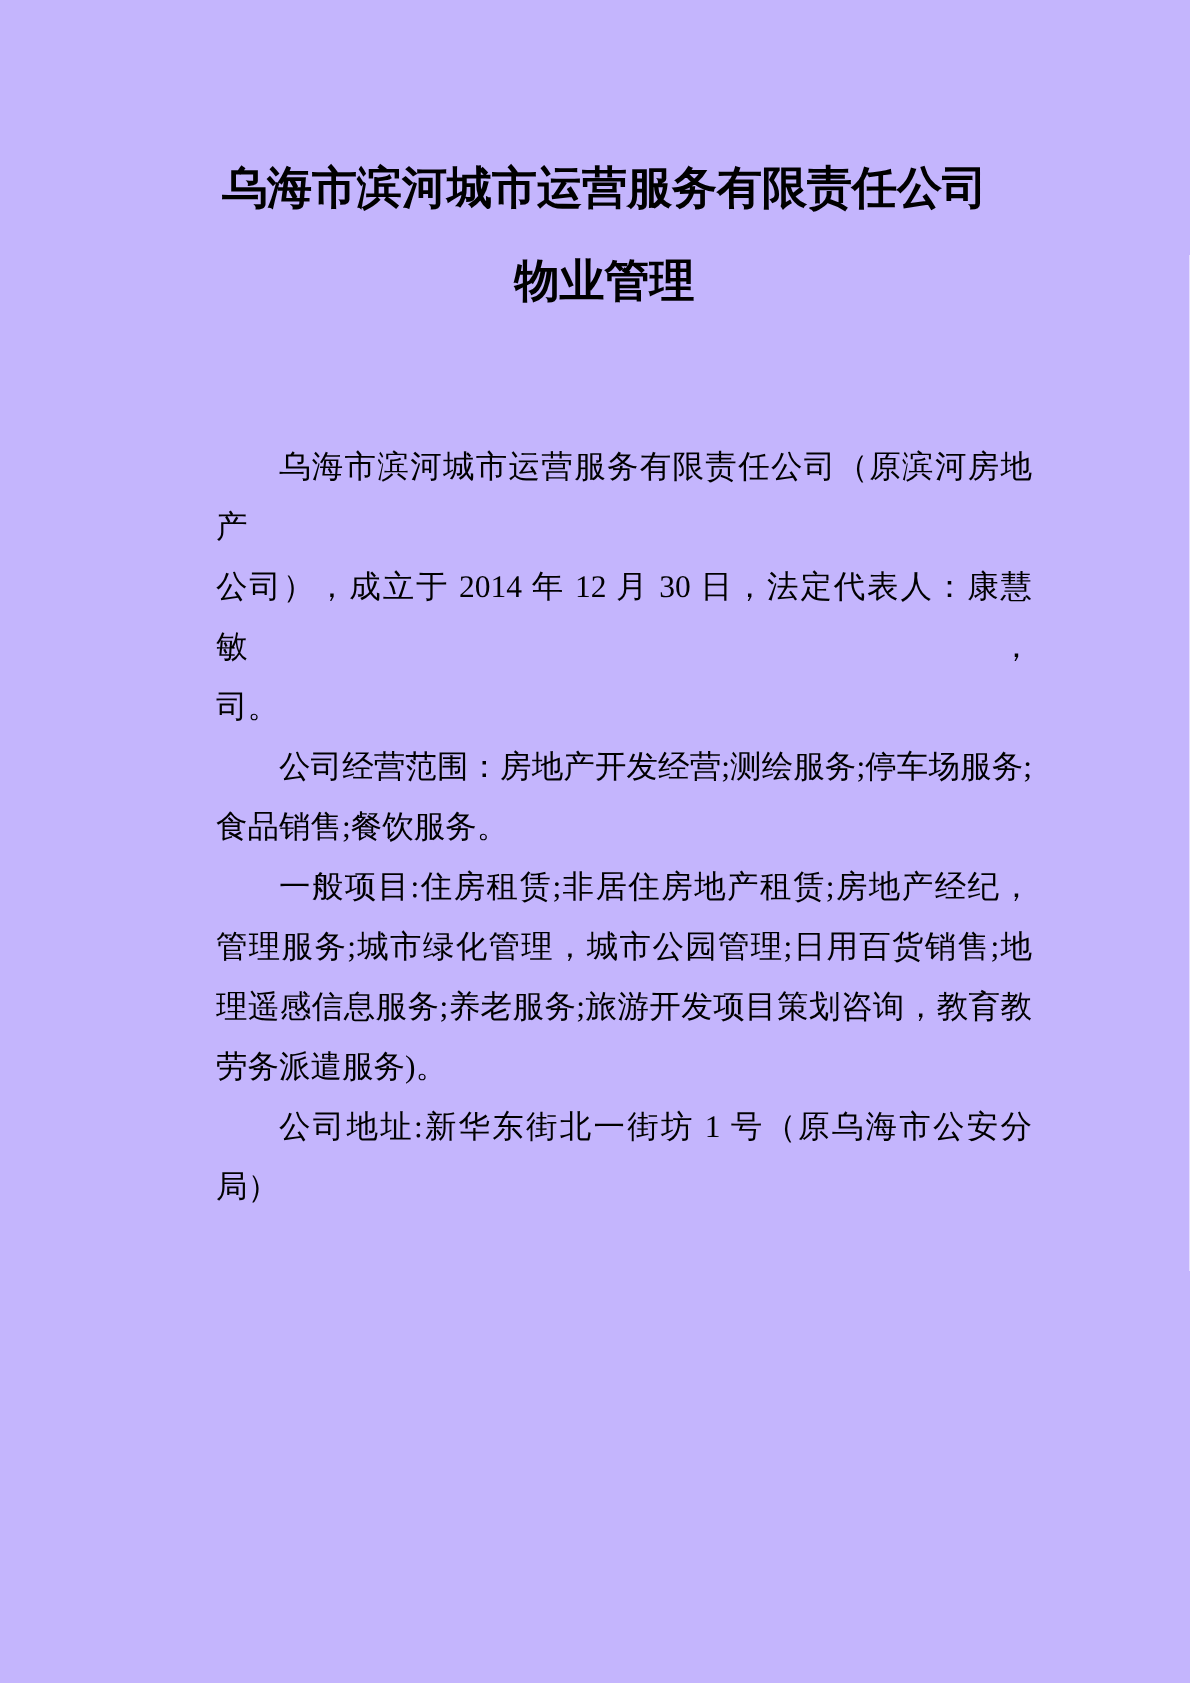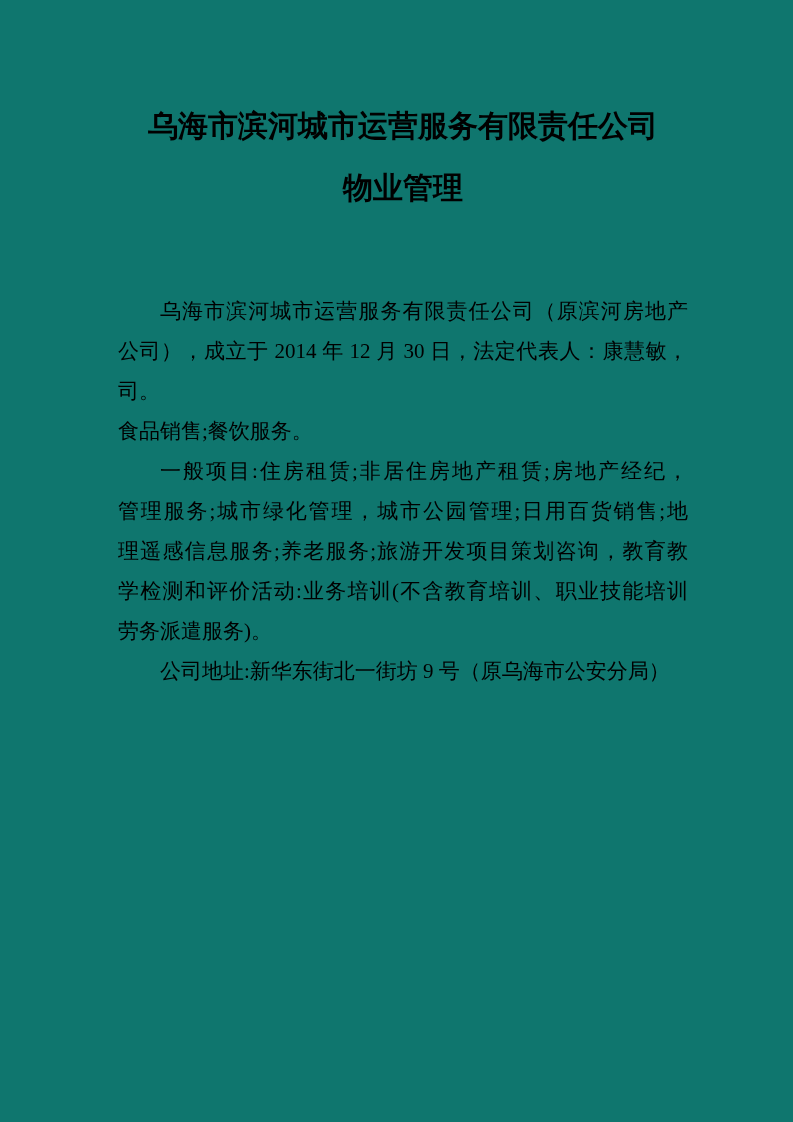--- a/index.html
+++ b/index.html
@@ -1,20 +1,20 @@
 <!DOCTYPE html>
 <html><head>
 <meta charset="utf-8">
 <style>
   html, body { margin: 0; padding: 0; background: #ffffff; }
   .page {
     position: relative;
     width: 793px;
     height: 1122px;
-    background: #0f766e;
+    background: #c4b5fd;
     color: #000000;
     font-family: "Liberation Serif", "DejaVu Serif", serif;
     overflow: hidden;
   }
   .content {
     box-sizing: border-box;
     padding: 95px 105px 0 118px; 
   }
   .title-line {
     text-align: center;
@@ -23,40 +23,41 @@
     line-height: 62px;
     white-space: nowrap;
   }
   .body-block {
     margin-top: 72px;
     font-size: 21px;
   }
   .line {
     line-height: 40px;
     text-align: justify;
+    margin-left: 26px;
   }
   .jl { text-align-last: justify; } 
   .in { text-indent: 2em; }         
 </style>
 </head>
 <body>
 
 <div class="page">
   <div class="content">
 
     <div class="title-line">乌海市滨河城市运营服务有限责任公司</div>
     <div class="title-line">物业管理</div>
 
     <div class="body-block">
       <div class="line jl in">乌海市滨河城市运营服务有限责任公司（原滨河房地产</div>
       <div class="line jl">公司），成立于 2014 年 12 月 30 日，法定代表人：康慧敏，</div>
       <div class="line">司。</div>
+      <div class="line jl in">公司经营范围：房地产开发经营;测绘服务;停车场服务;</div>
       <div class="line">食品销售;餐饮服务。</div>
       <div class="line jl in">一般项目:住房租赁;非居住房地产租赁;房地产经纪，</div>
       <div class="line jl">管理服务;城市绿化管理，城市公园管理;日用百货销售;地</div>
       <div class="line jl">理遥感信息服务;养老服务;旅游开发项目策划咨询，教育教</div>
-      <div class="line jl">学检测和评价活动:业务培训(不含教育培训、职业技能培训</div>
       <div class="line">劳务派遣服务)。</div>
-      <div class="line in">公司地址:新华东街北一街坊 9 号（原乌海市公安分局）</div>
+      <div class="line in">公司地址:新华东街北一街坊 1 号（原乌海市公安分局）</div>
     </div>
 
   </div>
 </div>
 
 </body></html>

